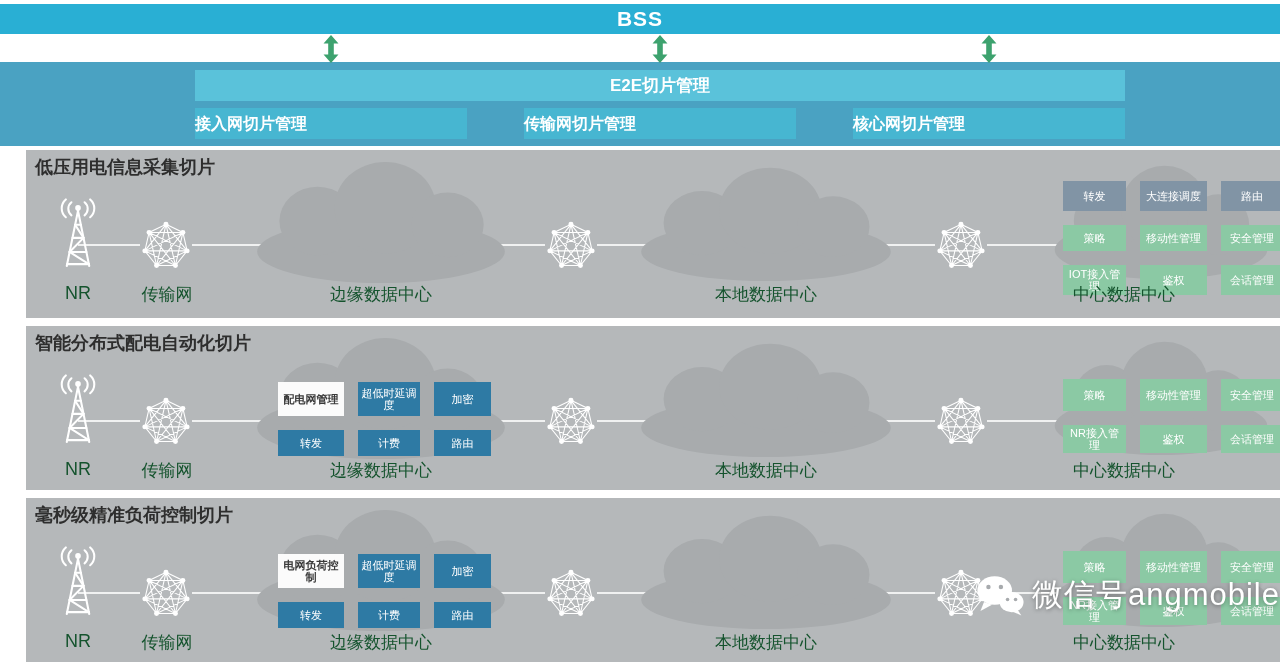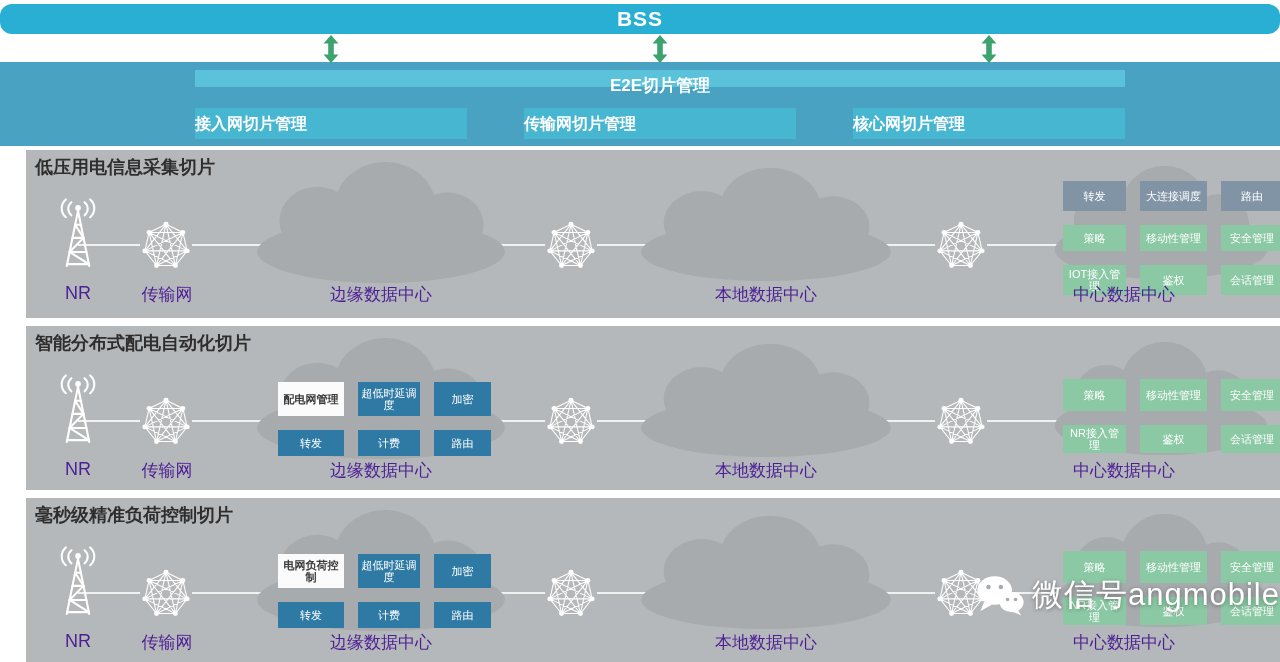--- a/index.html
+++ b/index.html
@@ -3,24 +3,24 @@
 <meta charset="utf-8">
 <style>
   html,body{margin:0;padding:0;}
   body{
     width:1280px;height:662px;position:relative;background:#ffffff;
     font-family:"Liberation Sans","DejaVu Sans",sans-serif;overflow:hidden;
   }
   
   .bss-bar{position:absolute;top:4px;left:0;width:1280px;height:30px;
     background:var(--accent_cyan,#29afd4);color:#fff;font-size:21px;font-weight:bold;
-    text-align:center;line-height:30px;letter-spacing:1px;border-radius:12px;}
+    text-align:center;line-height:30px;letter-spacing:1px;}
   .band{position:absolute;top:62px;left:0;width:1280px;height:84px;
     background:var(--band_blue,#4aa2c2);}
-  .e2e-bar{position:absolute;top:8px;left:195px;width:930px;height:17px;
+  .e2e-bar{position:absolute;top:8px;left:195px;width:930px;height:31px;
     background:var(--e2e_cyan,#5ac2da);color:#fff;font-size:17px;font-weight:bold;
     text-align:center;line-height:31px;}
   .sub-bar{position:absolute;top:46px;width:272px;height:31px;
     background:var(--sub_cyan,#47b6d1);color:#fff;font-size:16px;font-weight:bold;
     text-align:left;line-height:31px;}
   #sub1{left:195px}#sub2{left:524px}#sub3{left:853px}
   .arrow{position:absolute;top:35px;width:16px;height:28px;color:var(--arrow_green,#3da26e);z-index:3;}
   #arrow1{left:323px}#arrow2{left:652px}#arrow3{left:981px}
 
   
@@ -33,21 +33,21 @@
 
   .icon{position:absolute;z-index:1;}
   .tower{left:22px;top:48px;width:60px;height:76px;color:#fff;}
   .mesh{width:52px;height:52px;top:70px;background:var(--row_gray,#b5b8ba);color:#fff;}
   .mesh1{left:114px}.mesh2{left:519px}.mesh3{left:909px}
   .cloud{position:absolute;color:var(--cloud_gray,#a8abad);z-index:1;}
   .cloud-edge{left:228px;top:10px;width:254px;height:124px}
   .cloud-local{left:612px;top:16px;width:256px;height:116px}
   .cloud-central{left:1026px;top:14px;width:218px;height:116px}
 
-  .node-label{position:absolute;top:133px;transform:translateX(-50%);font-size:17px;color:#4c1d95;
+  .node-label{position:absolute;top:133px;transform:translateX(-50%);font-size:17px;color:#14532d;
     white-space:nowrap;z-index:2;}
   .lbl-nr{left:52px;font-size:18px;}
   .lbl-transport{left:141px}
   .lbl-edge{left:355px}
   .lbl-local{left:740px}
   .lbl-central{left:1098px}
 
   
   .grid{position:absolute;display:grid;gap:14px;z-index:2;}
   .grid-central3{left:1037px;top:31px;grid-template-columns:63px 67px 62px;grid-template-rows:30px 26px 30px;}

